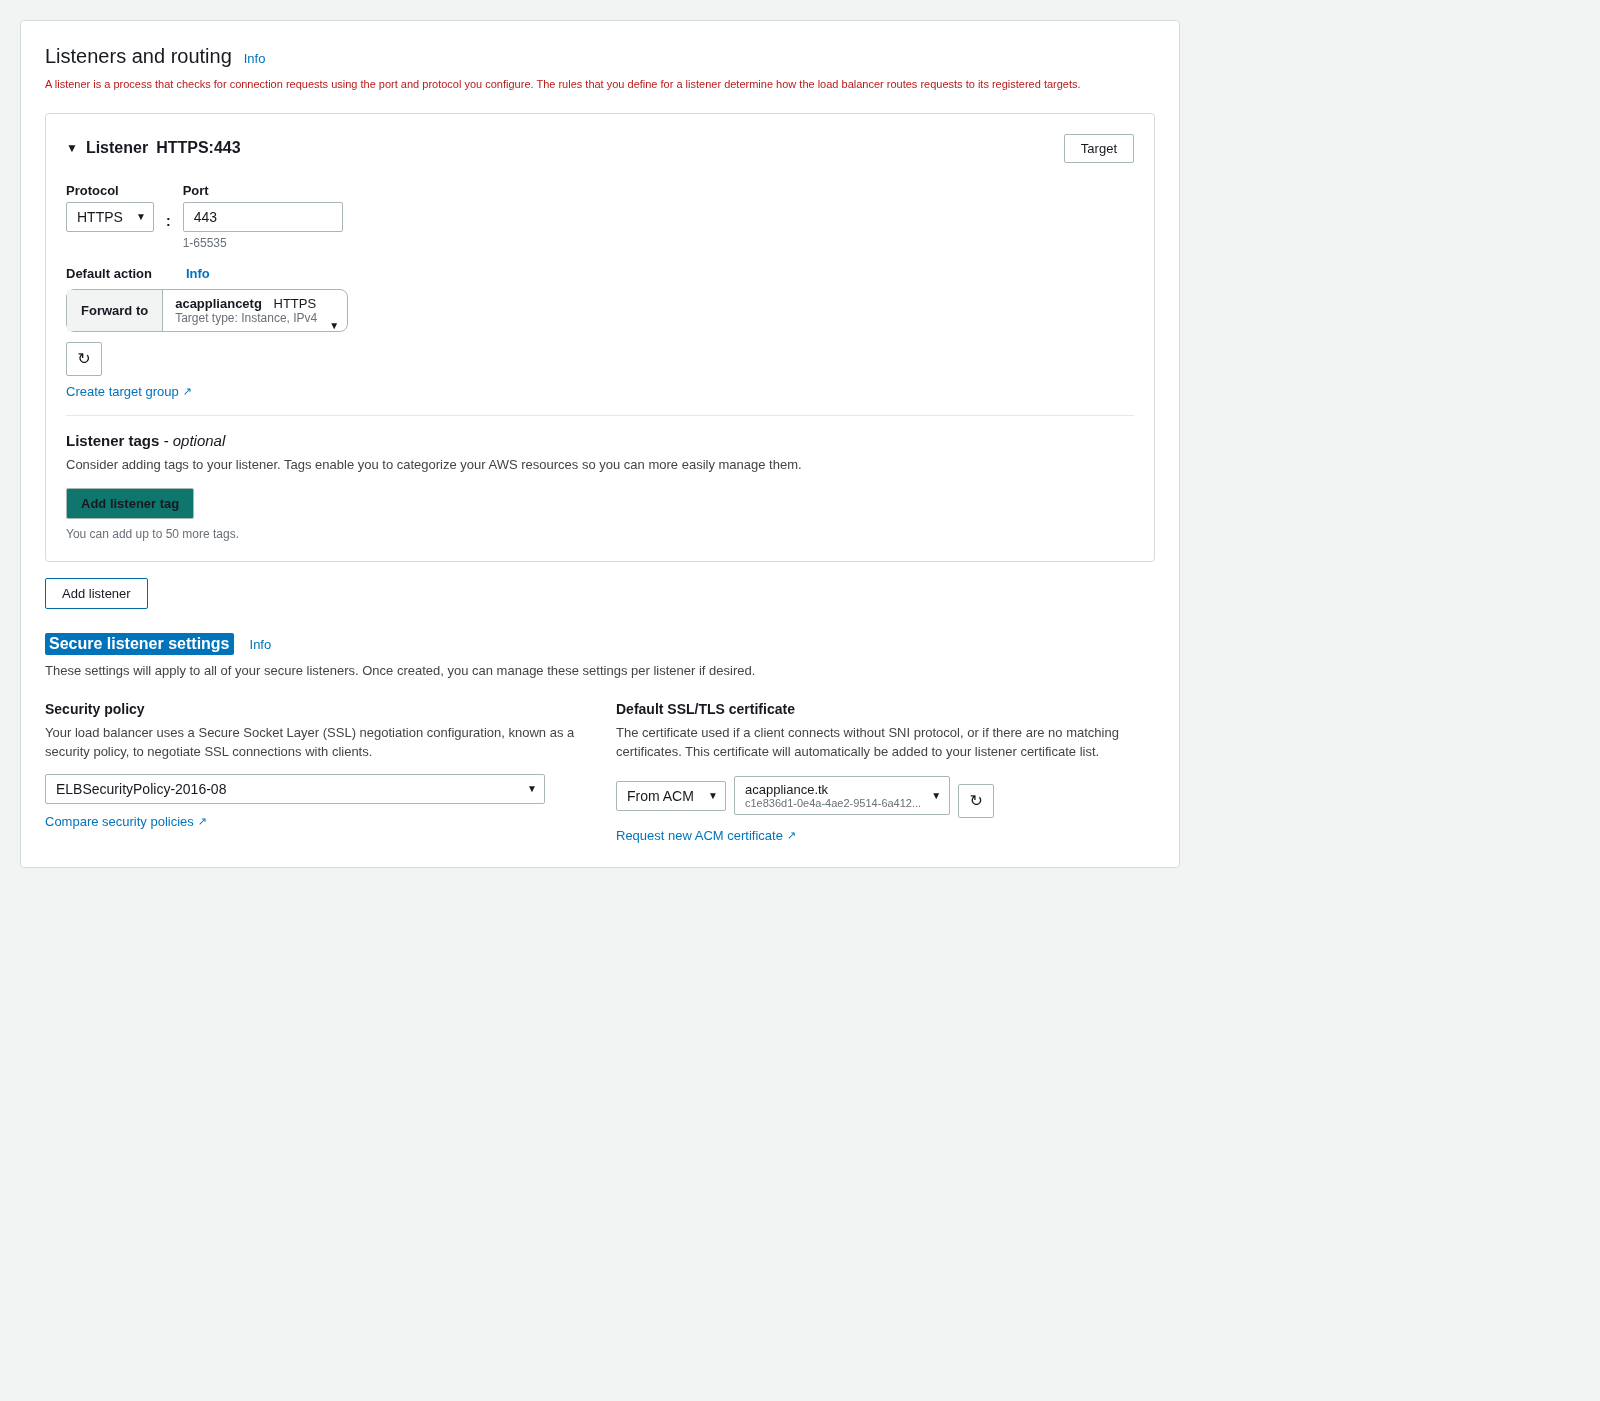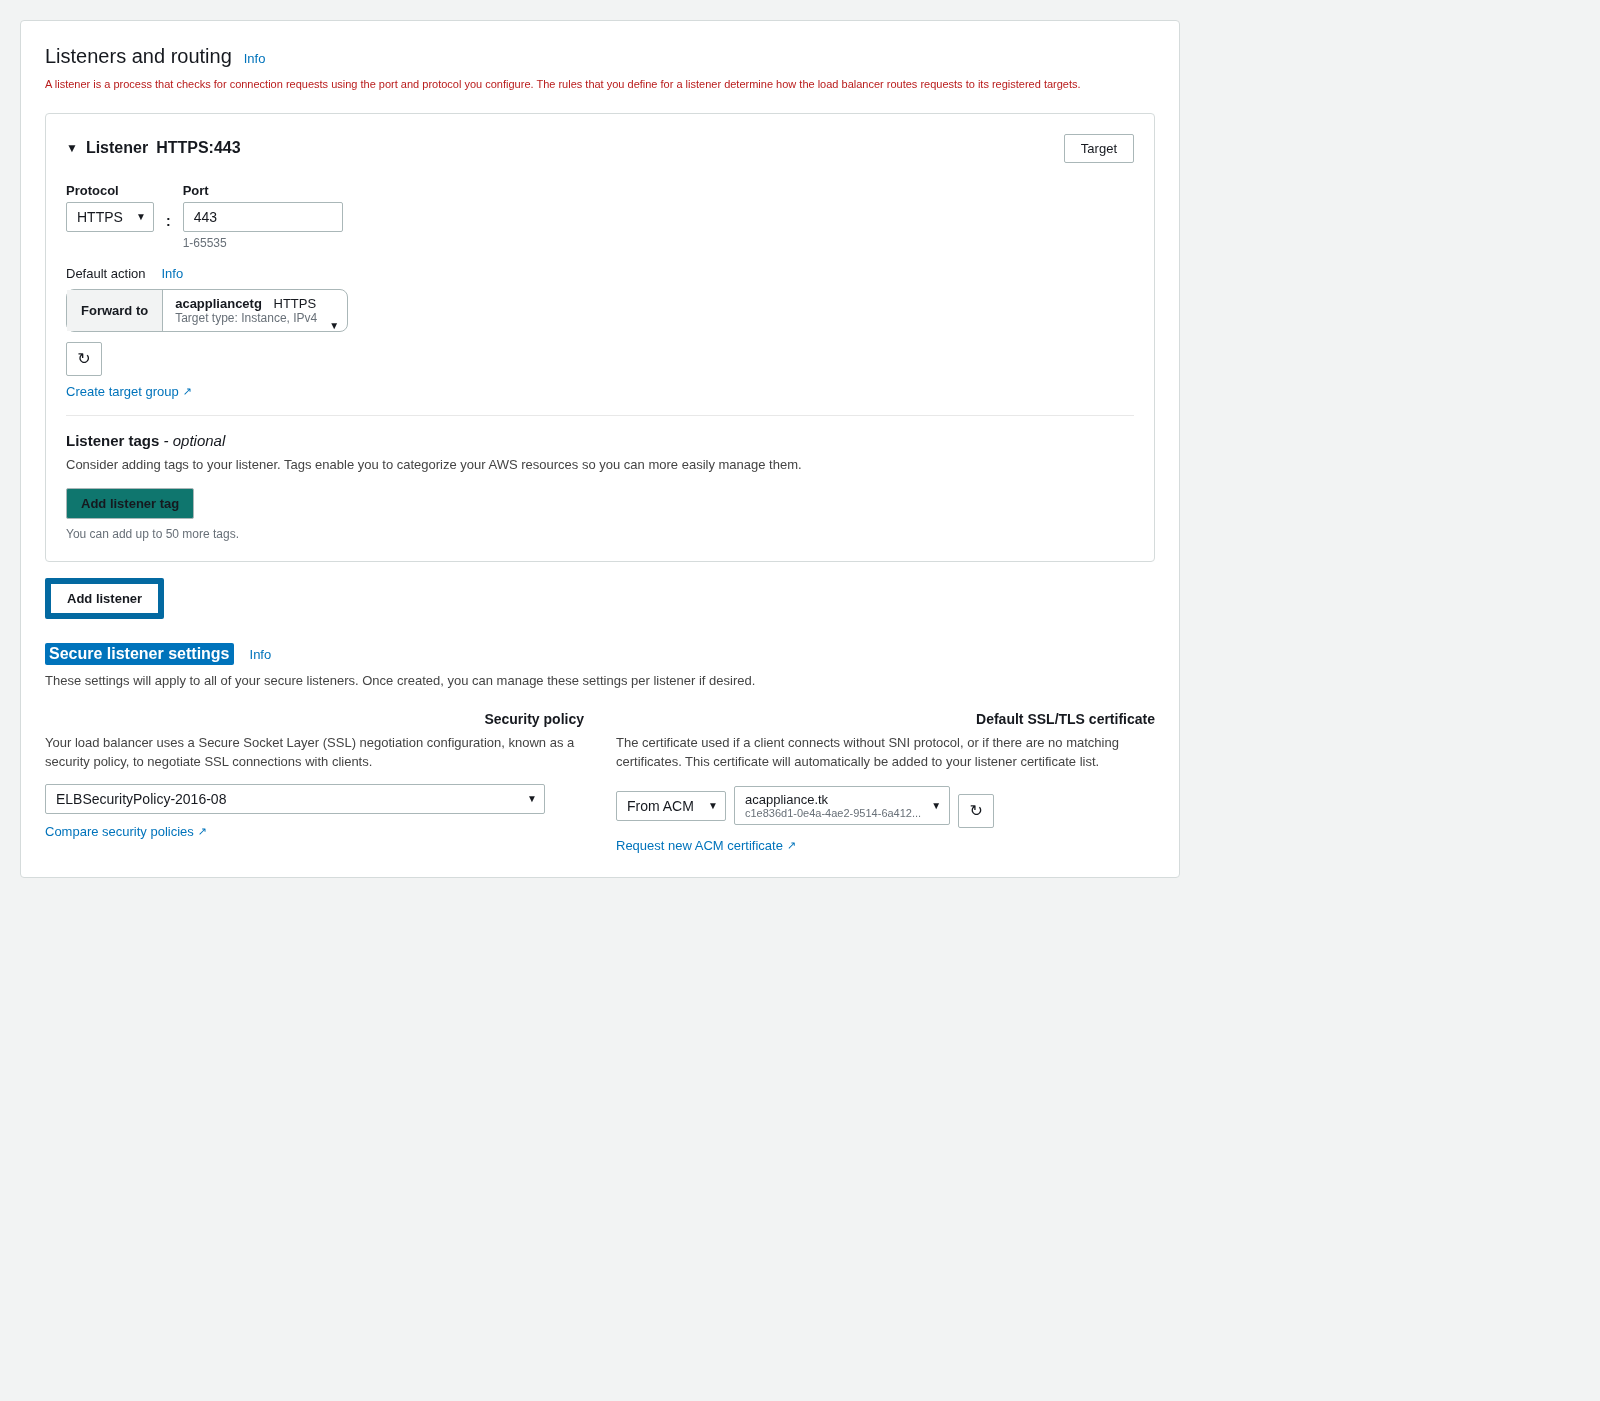--- a/index.html
+++ b/index.html
@@ -126,25 +126,25 @@
     }
     .hint-text {
       font-size: 12px;
       color: #687078;
     }
     .default-action-section {
       margin-bottom: 16px;
     }
     .default-action-label {
       font-size: 13px;
-      font-weight: 400;
+      font-weight: 700;
       margin-bottom: 8px;
       display: flex;
       align-items: center;
-      gap: 8px;
+      gap: 26px;
     }
     .forward-to-row {
       display: flex;
       align-items: stretch;
       border: 1px solid #aab7b8;
       border-radius: 8px;
       width: fit-content;
     }
     .forward-to-label {
       background: #f2f3f3;
@@ -247,26 +247,26 @@
     .more-tags-hint {
       font-size: 12px;
       color: #687078;
       margin-top: 8px;
     }
     .add-listener-section {
       margin: 16px 0;
     }
     .add-listener-btn {
       background: #fff;
-      border: 6px solid #0369a1;
+      border: 1px solid #0369a1;
       border-radius: 2px;
       padding: 7px 16px;
       cursor: pointer;
       font-size: 13px;
-      font-weight: 700;
+      font-weight: 400;
       color: #16191f;
     }
     .secure-settings-section {
       margin-top: 24px;
     }
     .secure-settings-header {
       display: flex;
       align-items: center;
       gap: 8px;
       margin-bottom: 6px;
@@ -287,21 +287,20 @@
     }
     .two-col-grid {
       display: grid;
       grid-template-columns: 1fr 1fr;
       gap: 32px;
     }
     .col-section-label {
       font-size: 14px;
       font-weight: 700;
       margin-bottom: 6px;
-      text-align: right;
     }
     .col-section-desc {
       font-size: 13px;
       color: #444;
       margin-bottom: 12px;
       line-height: 1.5;
     }
     .security-policy-select {
       width: 100%;
       max-width: 500px;

